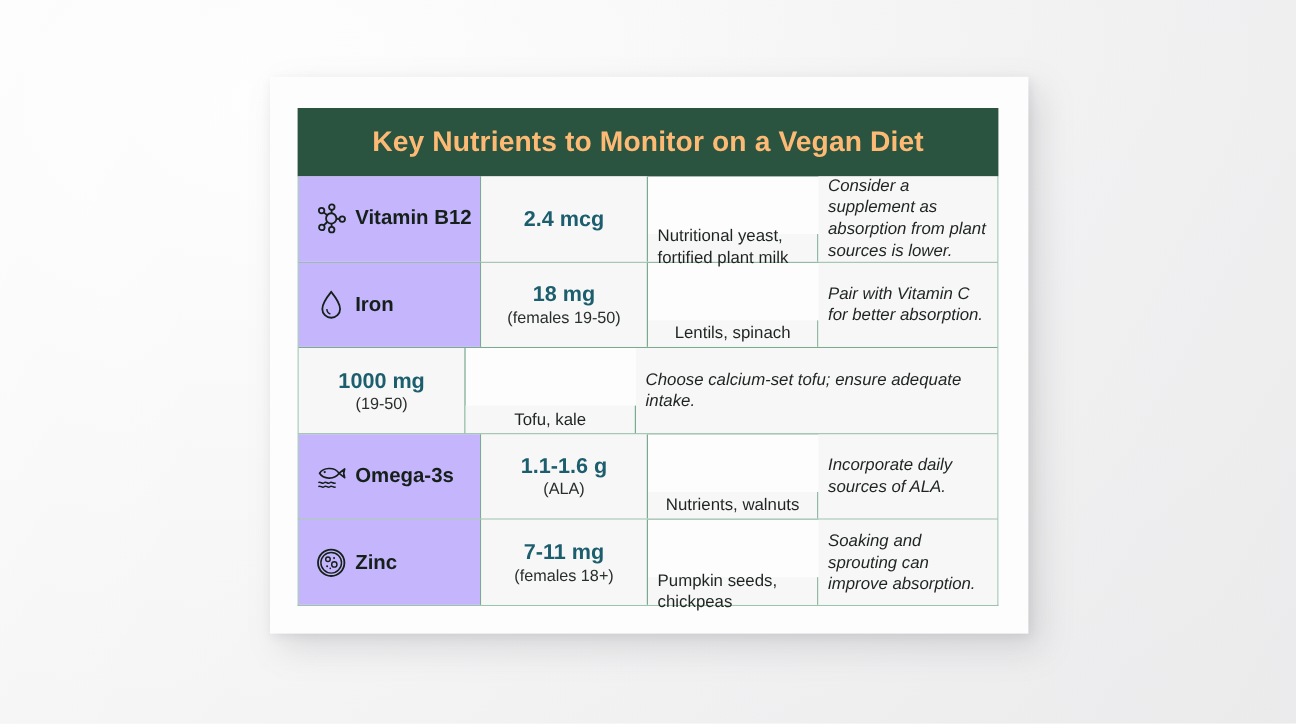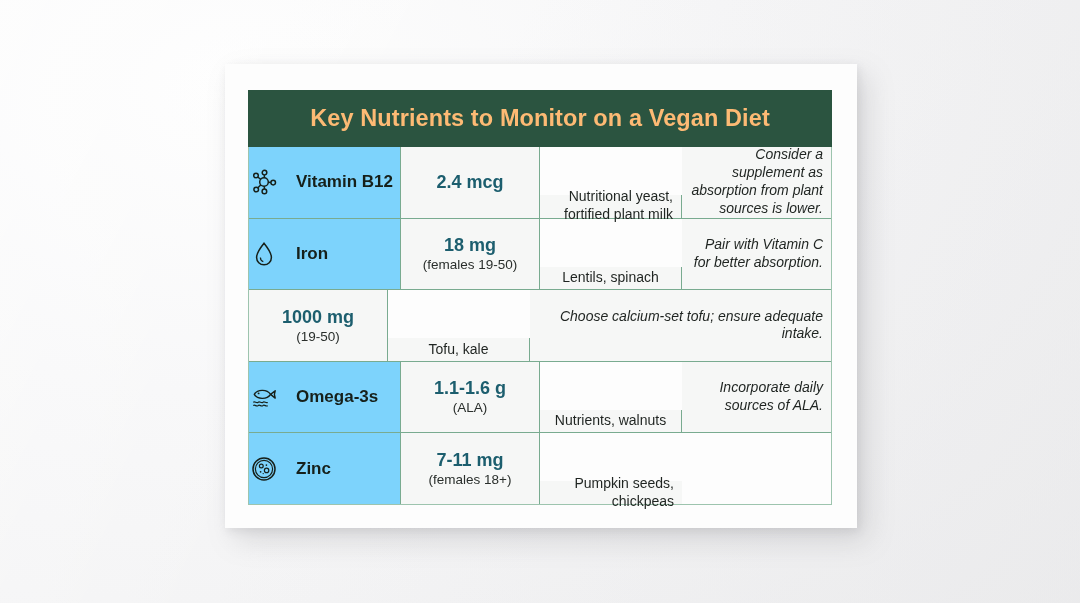--- a/index.html
+++ b/index.html
@@ -86,32 +86,32 @@
   }
   .row:last-child { border-bottom: none; }
 
   .cell {
     box-sizing: border-box;
     display: flex;
     align-items: center;
     justify-content: center;
     padding: 4px 8px;
     border-right: 1px solid #79ab90;
-    text-align: right;
+    text-align: left;
     min-width: 0;
   }
   .cell:last-child { border-right: none; }
 
   .cell-nutrient {
     width: 152px;
     flex: 0 0 152px;
-    background: #7dd3fc;
+    background: #c4b5fd;
     justify-content: flex-start;
-    padding-left: 0;
-    gap: 17px;
+    padding-left: 12px;
+    gap: 5px;
   }
   .cell-amount {
     width: 139px;
     flex: 0 0 139px;
     background: #f6f7f6;
     flex-direction: column;
     gap: 1px;
   }
   .cell-sources {
     width: 142px;
@@ -289,17 +289,20 @@
           </span>
           <span class="nutrient-name">Zinc</span>
         </div>
         <div class="cell cell-amount">
           <span class="amount-main">7-11 mg</span>
           <span class="amount-sub">(females 18+)</span>
         </div>
         <div class="cell cell-sources">
           <span class="sources-text">Pumpkin seeds, chickpeas</span>
         </div>
+        <div class="cell cell-note">
+          <span class="note-text">Soaking and sprouting can improve absorption.</span>
+        </div>
       </div>
 
     </div>
   </div>
 </div>
 
 </body></html>

